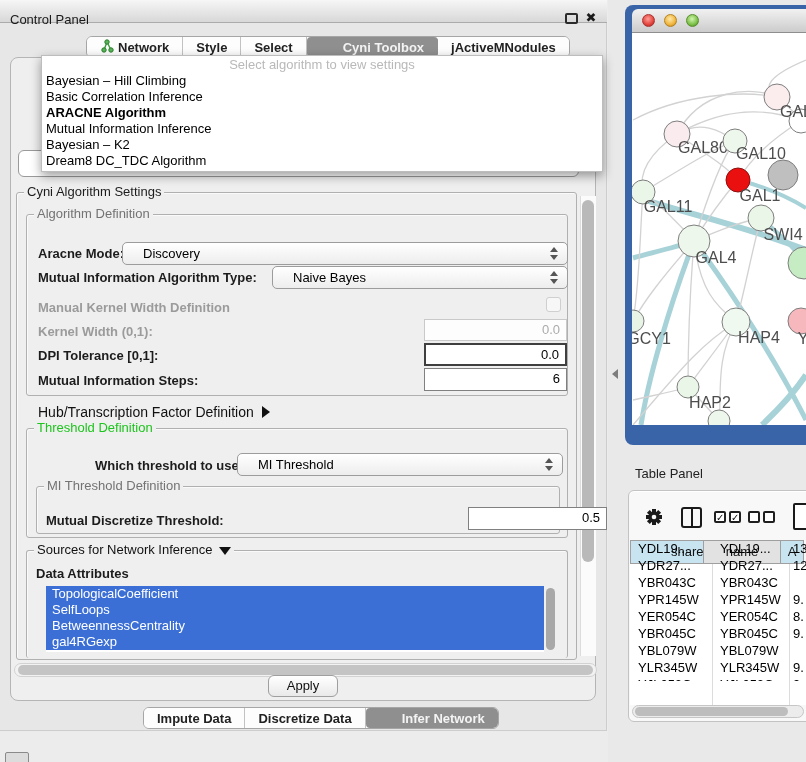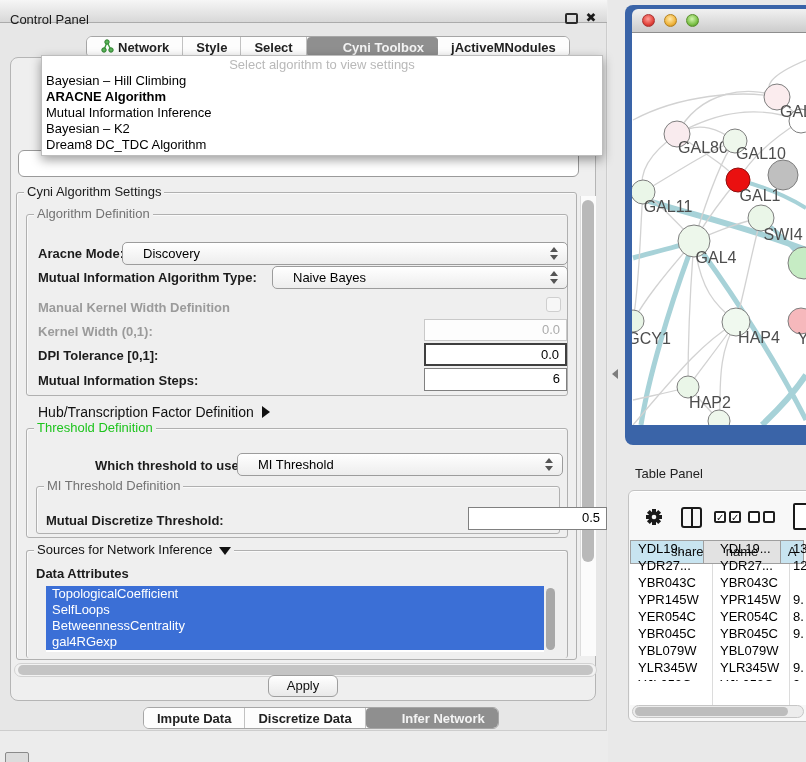--- a/index.html
+++ b/index.html
@@ -159,20 +159,21 @@
 
   <div class="abs" id="cp-content"></div>
 
   <div class="abs" id="focus-sliver"></div>
   <div class="abs" id="ghost-combo"></div>
 
   <div class="abs" id="algo-dropdown">
     <div id="dd-header">Select algorithm to view settings</div>
     <div id="dd-items">
         <div class="dd-item">Bayesian – Hill Climbing</div>
+        <div class="dd-item">Basic Correlation Inference</div>
         <div class="dd-item bold">ARACNE Algorithm</div>
         <div class="dd-item">Mutual Information Inference</div>
         <div class="dd-item">Bayesian – K2</div>
         <div class="dd-item">Dream8 DC_TDC Algorithm</div>
       </div>
   </div>
 
   <div class="abs group" id="settings-group"></div>
   <div class="glabel" id="settings-glabel">Cyni Algorithm Settings</div>
   <div class="abs" id="vscroll-track"></div>

